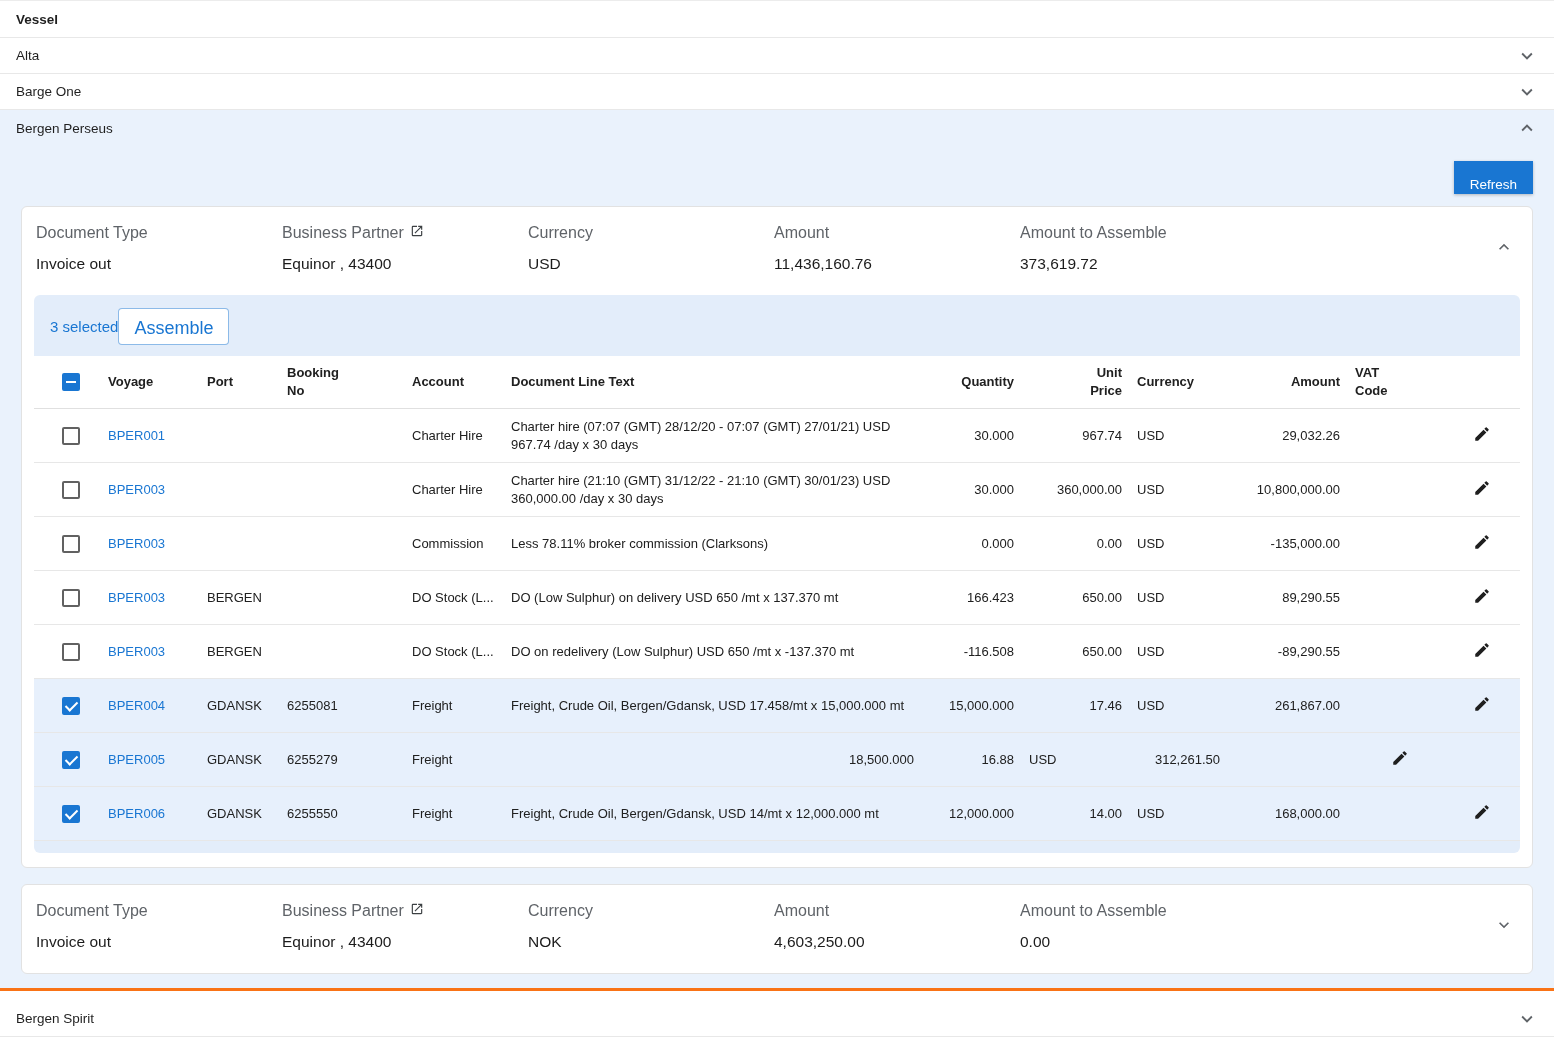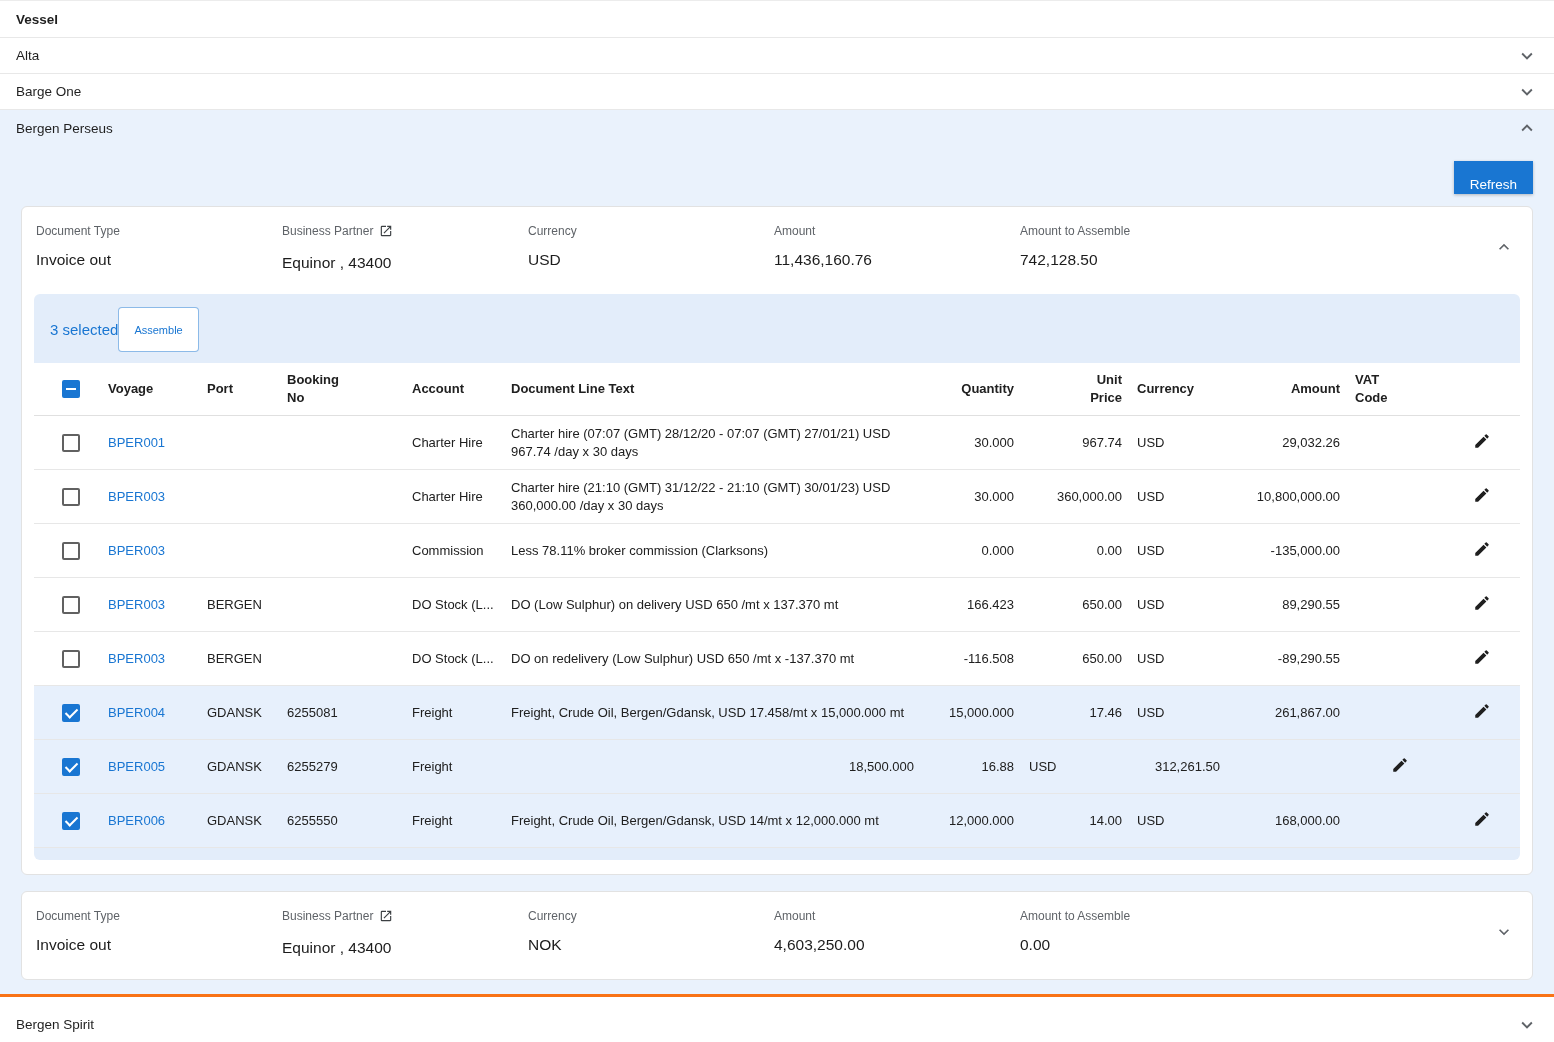--- a/index.html
+++ b/index.html
@@ -40,40 +40,40 @@
     cursor: pointer; box-shadow: 0 1px 3px rgba(0,0,0,.25);
   }
 
   .card {
     background: #fff; border: 1px solid #e2e2e2; border-radius: 6px;
     margin: 0 21px 16px; overflow: hidden;
   }
   .fields { display: flex; align-items: flex-start; padding: 17px 14px 22px; }
   .field { width: 246px; padding-right: 10px; }
   .flabel {
-    font-size: 12px; color: #5f6368; display: flex; align-items: flex-start; gap: 6px;
+    font-size: 16px; color: #5f6368; display: flex; align-items: flex-end; gap: 6px;
     margin-bottom: 13px; white-space: nowrap;
   }
   .fvalue { font-size: 15.5px; color: #1c1c1c; }
   .collapse-btn {
     margin-left: auto; align-self: center; background: none; border: none;
     cursor: pointer; padding: 4px;
   }
 
   
   .sel-panel {
     background: var(--panel-bg, #e3edfa); border-radius: 6px;
     margin: 0 12px 14px; padding-bottom: 12px; overflow: hidden;
   }
   .sel-bar { display: flex; align-items: center; justify-content: flex-start; padding: 13px 16px 11px; }
   .sel-count { color: var(--accent, #1976d2); font-size: 15px; }
   .btn-outline {
     background: #fff; color: var(--accent, #1976d2);
     border: 1px solid rgba(25,118,210,.5); border-radius: 4px;
-    height: 45px; padding: 9px 15px; font-size: 11px; font-family: inherit; cursor: pointer;
+    height: 37px; padding: 9px 15px; font-size: 18px; font-family: inherit; cursor: pointer;
   }
 
   
   .tbl { background: #6d28d9; }
   .trow {
     display: grid;
     grid-template-columns: 74px 99px 80px 125px 99px 1fr 100px 108px 98px 120px 89px 76px;
     align-items: center; min-height: 54px;
     border-bottom: 1px solid #e7e7e7; font-size: 13px; color: #202020; background: #fff;
   }
@@ -177,21 +177,21 @@
         <div class="field">
           <div class="flabel">
               <span>Amount</span>
             </div>
           <div class="fvalue">11,436,160.76</div>
         </div>
         <div class="field wide">
           <div class="flabel">
               <span>Amount to Assemble</span>
             </div>
-          <div class="fvalue">742,128.50</div>
+          <div class="fvalue">373,619.72</div>
         </div>
         <button class="collapse-btn">
           <span class="chev">
             <svg width="20" height="20" viewBox="0 0 24 24" fill="#5f6368">
                 <path d="M12 8l-6 6 1.41 1.41L12 10.83l4.59 4.58L18 14z"></path>
               </svg>
           </span>
         </button>
       </div>
 

